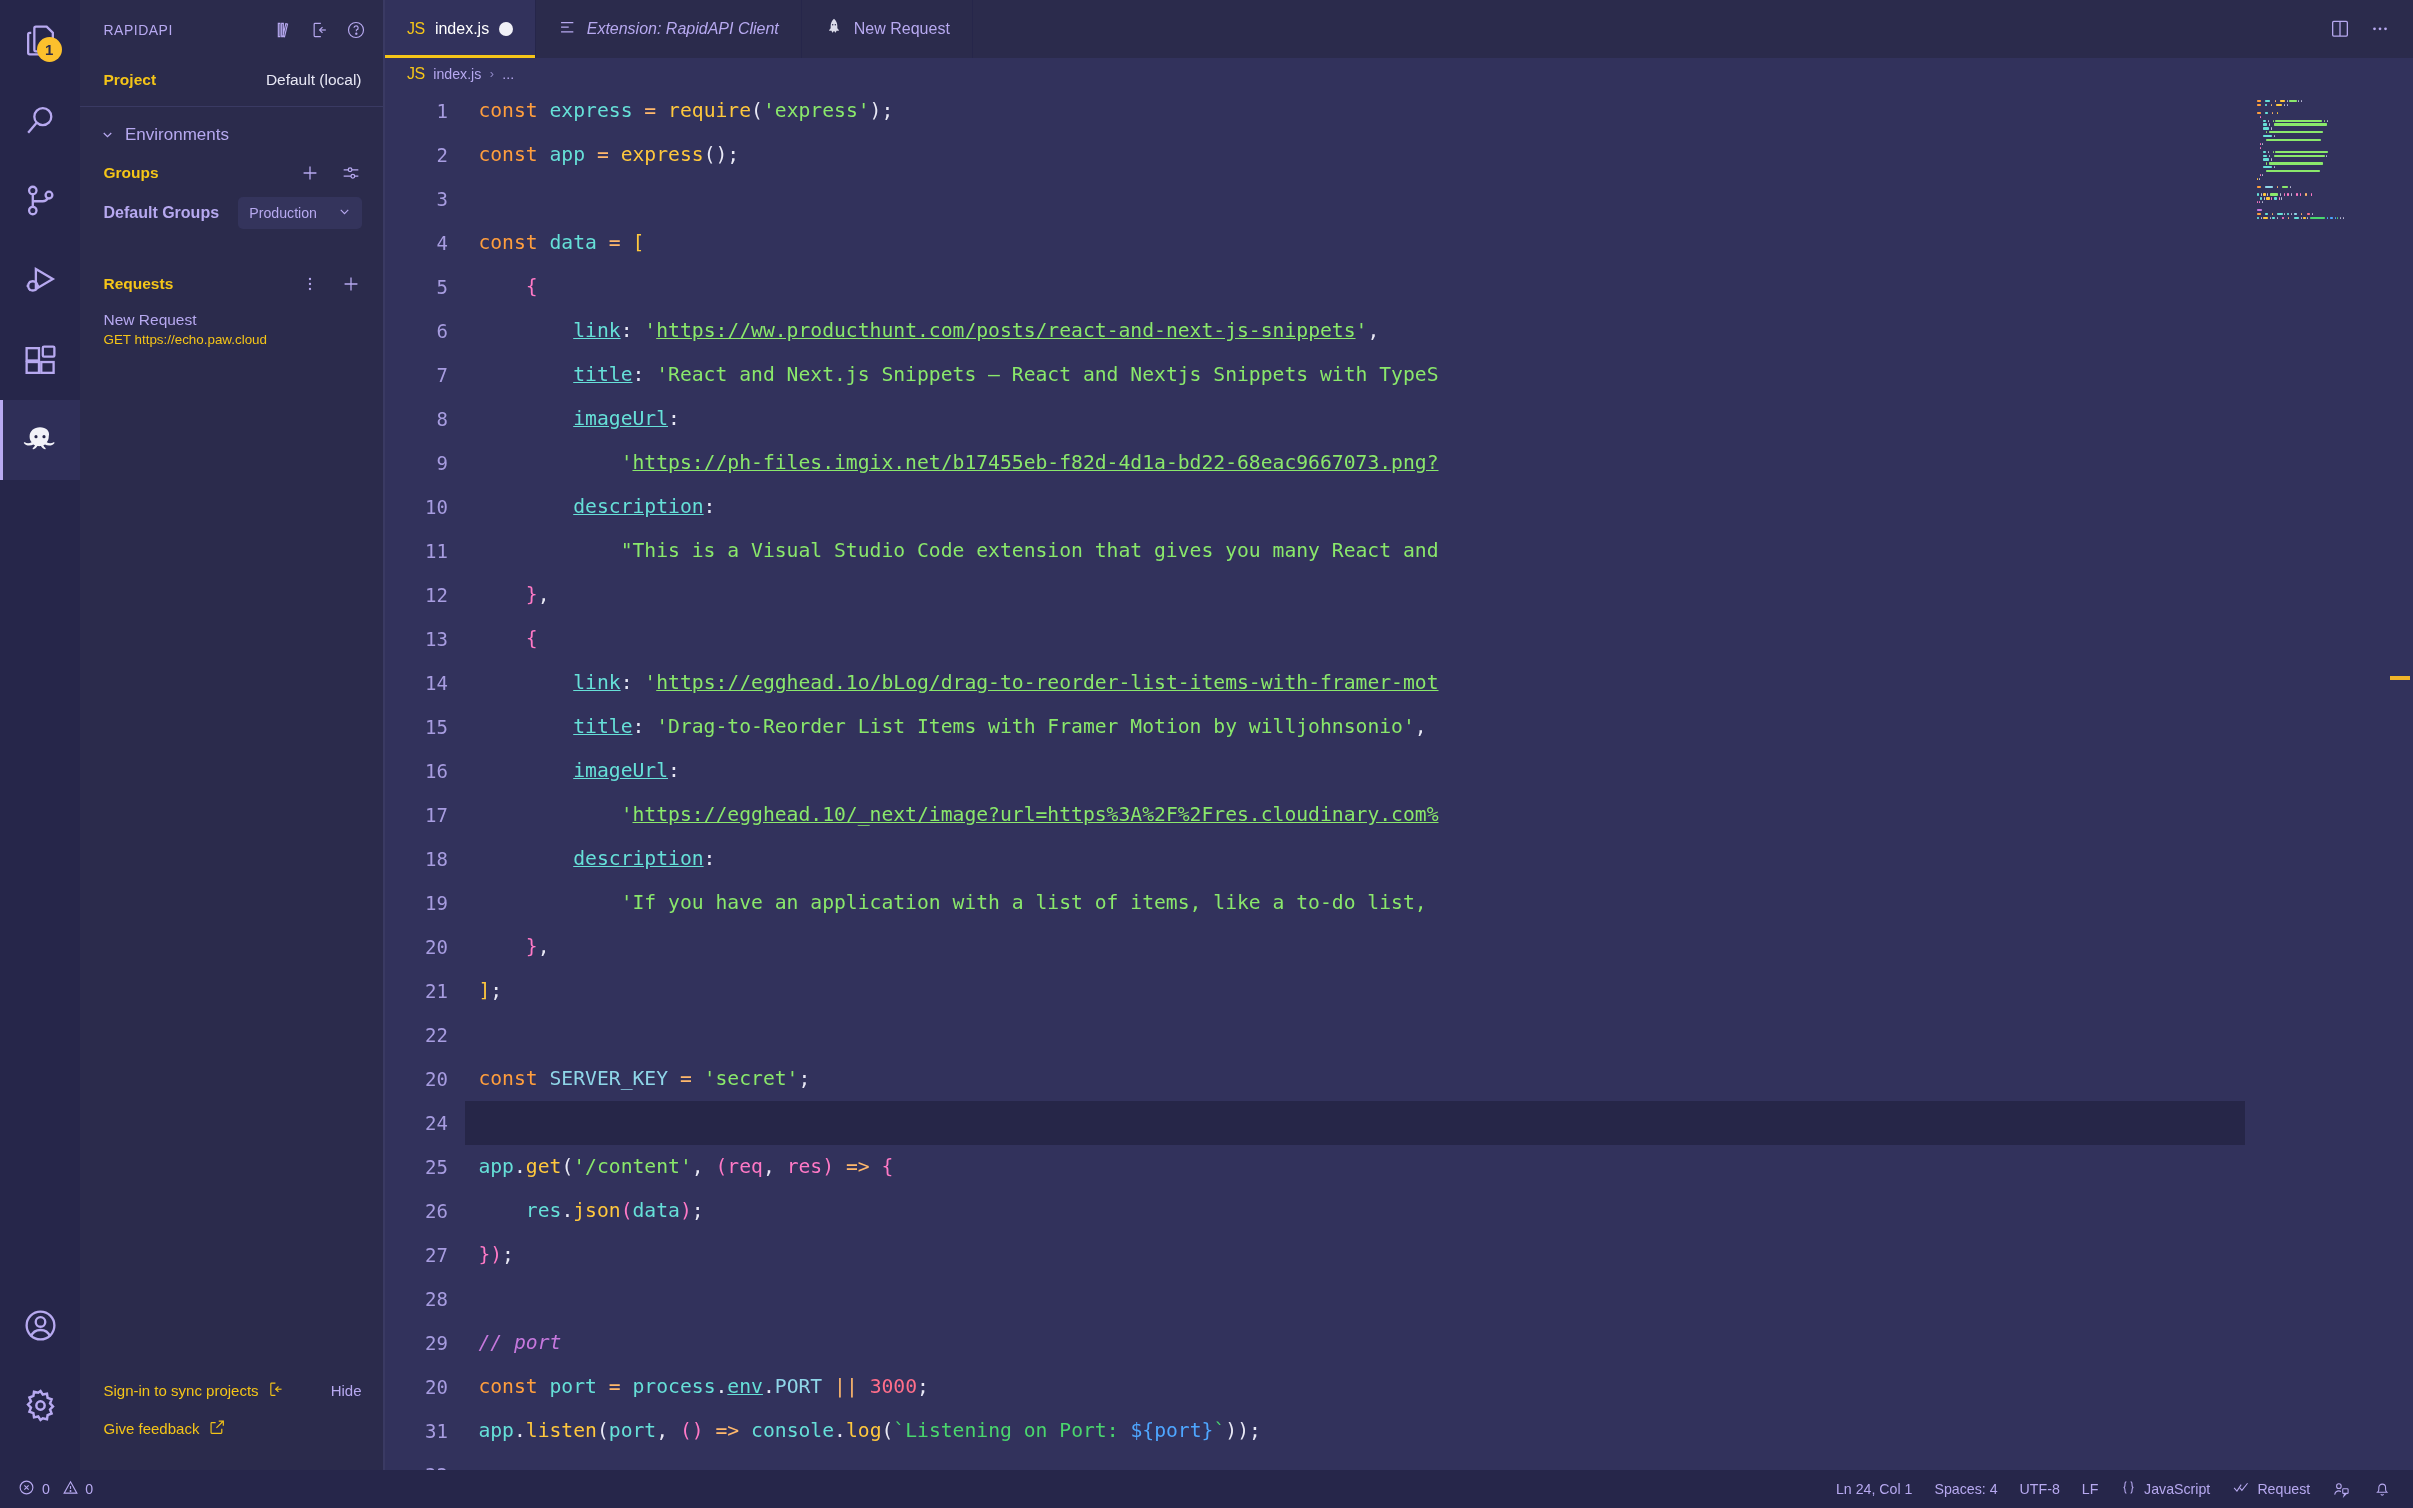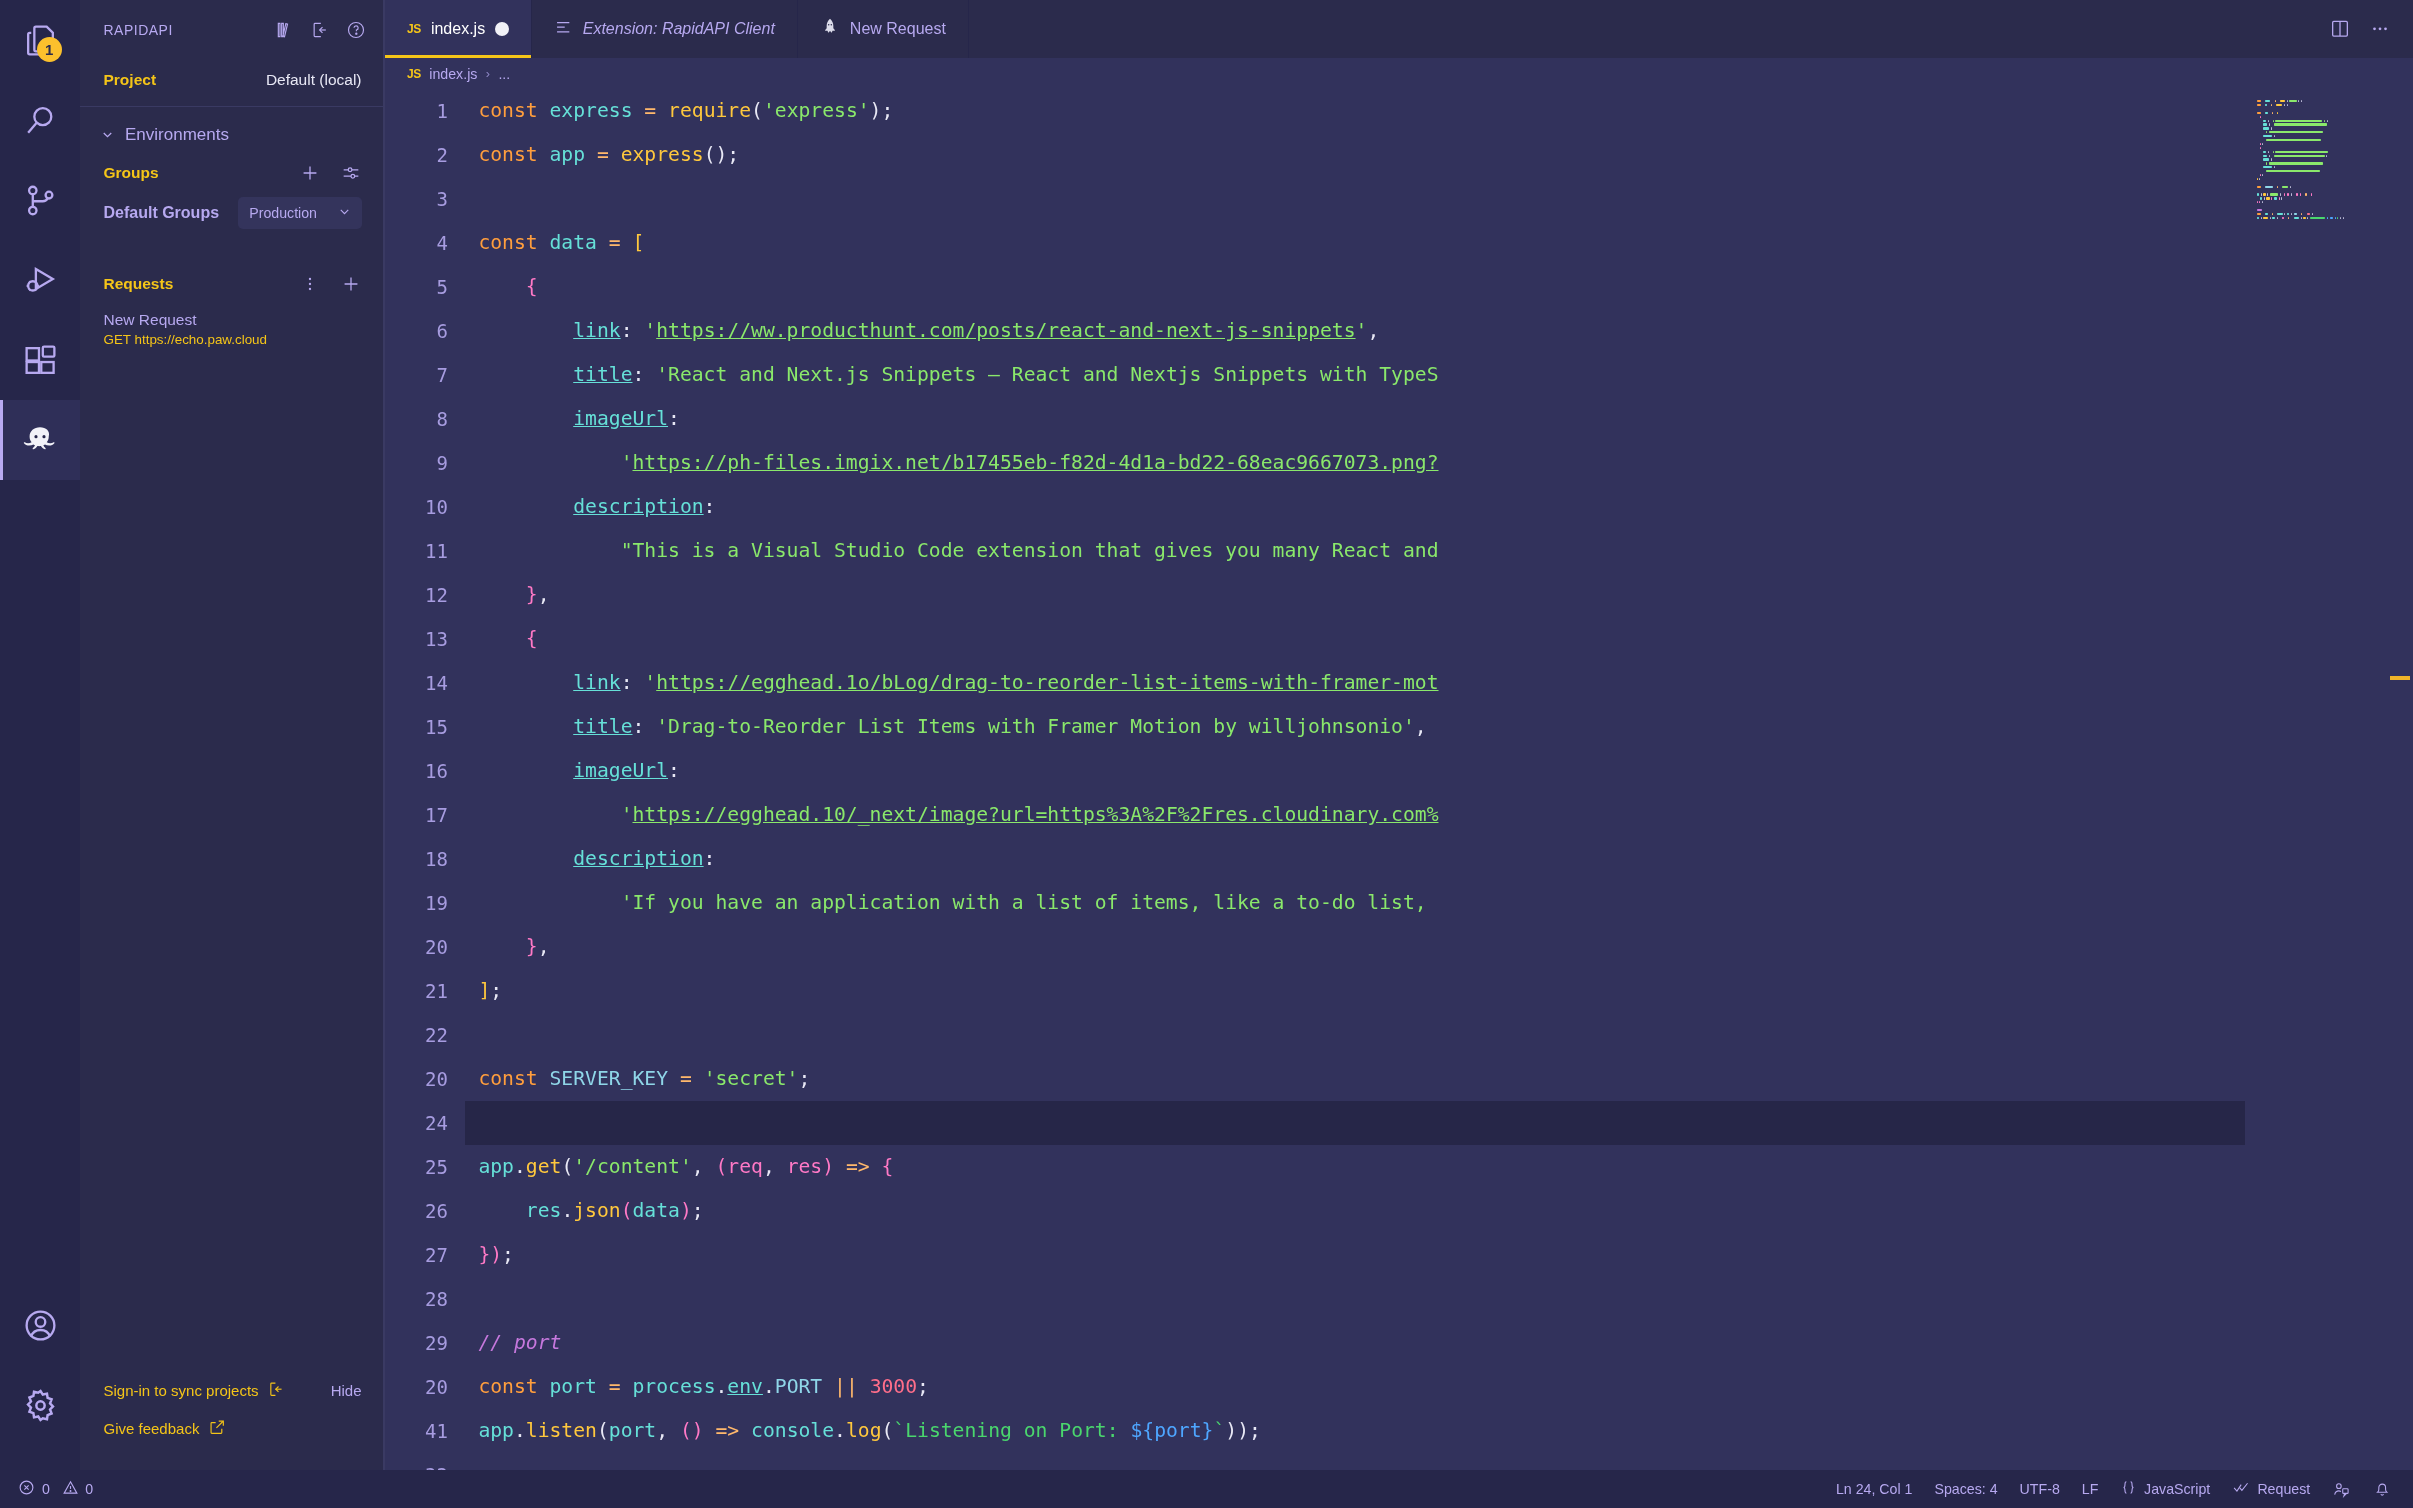--- a/index.html
+++ b/index.html
@@ -114,21 +114,21 @@
     padding: 0 22px; cursor: pointer; position: relative;
     border-right: 0.8px solid #26264a; min-width: 0;
   }
   .tab.active { background: #32325c; }
   .tab.active::after {
     content: ""; position: absolute; left: 0; right: 0; bottom: 0; height: 2.5px; background: #f5c518;
   }
   .tab-label { font-size: 16px; color: #b7a9f0; white-space: nowrap; }
   .tab.active .tab-label { color: #ffffff; }
   .tab.italic .tab-label { font-style: italic; }
-  .js-badge { color: #f5c518; font-size: 12px; font-weight: bold; letter-spacing: -0.4px; }
+  .js-badge { color: #f5c518; font-size: 16px; font-weight: normal; letter-spacing: -0.4px; }
   .dirty-dot { width: 14.2px; height: 14.2px; border-radius: 50%; background: #f1f1f7; }
   .tabbar-spacer { flex: 1 1 auto; }
   .tabbar-actions { display: flex; align-items: center; gap: 18.4px; padding: 0 22px; }
 
   .breadcrumb {
     height: 32px; display: flex; align-items: center; gap: 8.4px;
     padding: 0 0 0 22px; background: #32325c;
     color: #b7a9f0; font-size: 14.2px;
   }
   .bc-sep { color: #8d86c4; font-size: 12.6px; }
@@ -491,21 +491,21 @@
             <div>21</div>
             <div>22</div>
             <div>20</div>
             <div>24</div>
             <div>25</div>
             <div>26</div>
             <div>27</div>
             <div>28</div>
             <div>29</div>
             <div>20</div>
-            <div>41</div>
+            <div>31</div>
             <div>32</div>
           </div>
         <div class="code-lines" id="codeLines"><div class="code-line"><span class="t-kw">const</span><span class="t-punc"> </span><span class="t-var">express</span><span class="t-punc"> </span><span class="t-op">=</span><span class="t-punc"> </span><span class="t-fn">require</span><span class="t-punc">(</span><span class="t-str">'express'</span><span class="t-punc">)</span><span class="t-punc">;</span></div><div class="code-line"><span class="t-kw">const</span><span class="t-punc"> </span><span class="t-var">app</span><span class="t-punc"> </span><span class="t-op">=</span><span class="t-punc"> </span><span class="t-fn">express</span><span class="t-punc">()</span><span class="t-punc">;</span></div><div class="code-line">&nbsp;</div><div class="code-line"><span class="t-kw">const</span><span class="t-punc"> </span><span class="t-var">data</span><span class="t-punc"> </span><span class="t-op">=</span><span class="t-punc"> </span><span class="t-fn">[</span></div><div class="code-line"><span class="t-punc">    </span><span class="t-brk">{</span></div><div class="code-line"><span class="t-punc">        </span><span class="t-prop">link</span><span class="t-punc">:</span><span class="t-punc"> </span><span class="t-str">'</span><span class="t-str-link">https://ww.producthunt.com/posts/react-and-next-js-snippets</span><span class="t-str">'</span><span class="t-punc">,</span></div><div class="code-line"><span class="t-punc">        </span><span class="t-prop">title</span><span class="t-punc">:</span><span class="t-punc"> </span><span class="t-str">'React and Next.js Snippets – React and Nextjs Snippets with TypeS</span></div><div class="code-line"><span class="t-punc">        </span><span class="t-prop">imageUrl</span><span class="t-punc">:</span></div><div class="code-line"><span class="t-punc">            </span><span class="t-str">'</span><span class="t-str-link">https://ph-files.imgix.net/b17455eb-f82d-4d1a-bd22-68eac9667073.png?</span></div><div class="code-line"><span class="t-punc">        </span><span class="t-prop">description</span><span class="t-punc">:</span></div><div class="code-line"><span class="t-punc">            </span><span class="t-str">"This is a Visual Studio Code extension that gives you many React and</span></div><div class="code-line"><span class="t-punc">    </span><span class="t-brk">}</span><span class="t-punc">,</span></div><div class="code-line"><span class="t-punc">    </span><span class="t-brk">{</span></div><div class="code-line"><span class="t-punc">        </span><span class="t-prop">link</span><span class="t-punc">:</span><span class="t-punc"> </span><span class="t-str">'</span><span class="t-str-link">https://egghead.1o/bLog/drag-to-reorder-list-items-with-framer-mot</span></div><div class="code-line"><span class="t-punc">        </span><span class="t-prop">title</span><span class="t-punc">:</span><span class="t-punc"> </span><span class="t-str">'Drag-to-Reorder List Items with Framer Motion by willjohnsonio'</span><span class="t-punc">,</span></div><div class="code-line"><span class="t-punc">        </span><span class="t-prop">imageUrl</span><span class="t-punc">:</span></div><div class="code-line"><span class="t-punc">            </span><span class="t-str">'</span><span class="t-str-link">https://egghead.10/_next/image?url=https%3A%2F%2Fres.cloudinary.com%</span></div><div class="code-line"><span class="t-punc">        </span><span class="t-prop">description</span><span class="t-punc">:</span></div><div class="code-line"><span class="t-punc">            </span><span class="t-str">'If you have an application with a list of items, like a to-do list,</span></div><div class="code-line"><span class="t-punc">    </span><span class="t-brk">}</span><span class="t-punc">,</span></div><div class="code-line"><span class="t-fn">]</span><span class="t-punc">;</span></div><div class="code-line">&nbsp;</div><div class="code-line"><span class="t-kw">const</span><span class="t-punc"> </span><span class="t-const">SERVER_KEY</span><span class="t-punc"> </span><span class="t-op">=</span><span class="t-punc"> </span><span class="t-str">'secret'</span><span class="t-punc">;</span></div><div class="code-line cursor-line">&nbsp;</div><div class="code-line"><span class="t-var">app</span><span class="t-punc">.</span><span class="t-fn">get</span><span class="t-punc">(</span><span class="t-str">'/content'</span><span class="t-punc">,</span><span class="t-punc"> </span><span class="t-brk">(</span><span class="t-param">req</span><span class="t-punc">,</span><span class="t-punc"> </span><span class="t-param">res</span><span class="t-brk">)</span><span class="t-punc"> </span><span class="t-op">=&gt;</span><span class="t-punc"> </span><span class="t-brk">{</span></div><div class="code-line"><span class="t-punc">    </span><span class="t-var">res</span><span class="t-punc">.</span><span class="t-fn">json</span><span class="t-brk">(</span><span class="t-var">data</span><span class="t-brk">)</span><span class="t-punc">;</span></div><div class="code-line"><span class="t-brk">}</span><span class="t-brk">)</span><span class="t-punc">;</span></div><div class="code-line">&nbsp;</div><div class="code-line"><span class="t-com">// port</span></div><div class="code-line"><span class="t-kw">const</span><span class="t-punc"> </span><span class="t-var">port</span><span class="t-punc"> </span><span class="t-op">=</span><span class="t-punc"> </span><span class="t-var">process</span><span class="t-punc">.</span><span class="t-prop">env</span><span class="t-punc">.</span><span class="t-const">PORT</span><span class="t-punc"> </span><span class="t-op">||</span><span class="t-punc"> </span><span class="t-num">3000</span><span class="t-punc">;</span></div><div class="code-line"><span class="t-var">app</span><span class="t-punc">.</span><span class="t-fn">listen</span><span class="t-punc">(</span><span class="t-var">port</span><span class="t-punc">,</span><span class="t-punc"> </span><span class="t-brk">()</span><span class="t-punc"> </span><span class="t-op">=&gt;</span><span class="t-punc"> </span><span class="t-var">console</span><span class="t-punc">.</span><span class="t-fn">log</span><span class="t-punc">(</span><span class="t-tpl">`Listening on Port: </span><span class="t-tplx">${</span><span class="t-tplx">port</span><span class="t-tplx">}</span><span class="t-tpl">`</span><span class="t-punc">))</span><span class="t-punc">;</span></div><div class="code-line">&nbsp;</div></div>
       </div>
       <div class="minimap">
         <div class="minimap-inner" id="minimap">
             <div class="mm-line" style="padding-left: 0px;">
               <div class="mm-seg" style="background: rgb(255, 158, 61); width: 4px;"></div>
               <div class="mm-seg" style="background: transparent; width: 0.8px;"></div>
               <div class="mm-seg" style="background: rgb(102, 224, 216); width: 5.6px;"></div>

